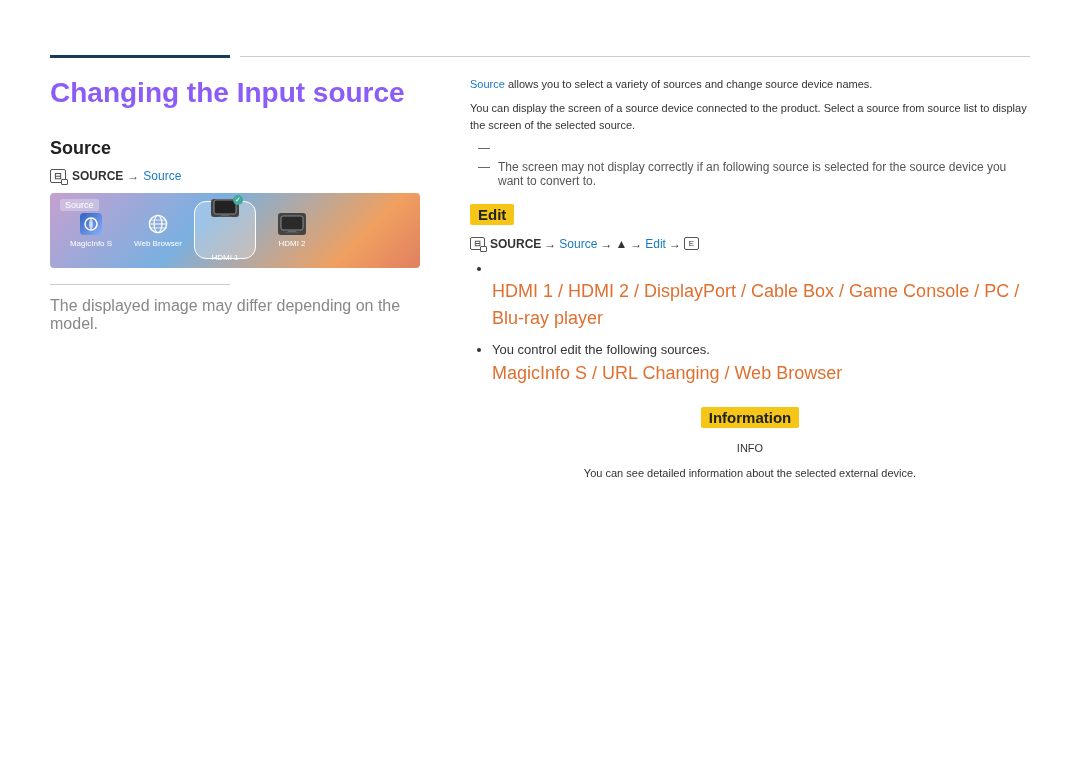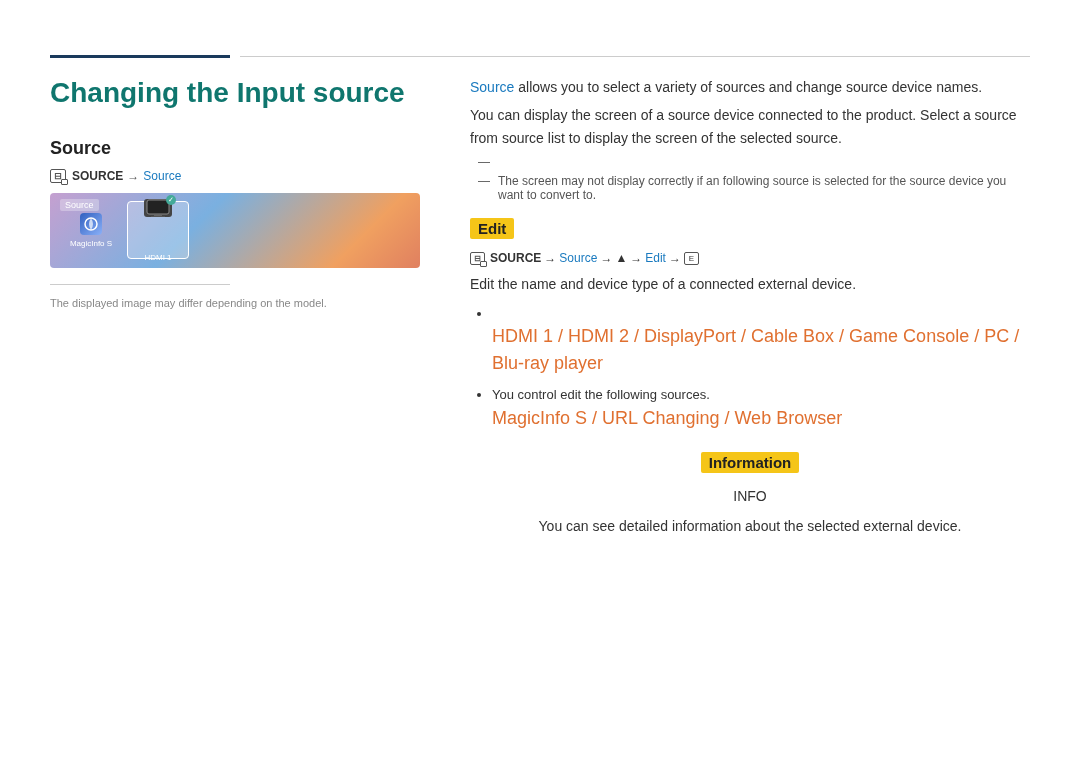--- a/index.html
+++ b/index.html
@@ -56,21 +56,21 @@
 
     
     .right-col {
       flex: 1;
     }
 
     
     .page-title {
       font-size: 28px;
       font-weight: bold;
-      color: #0f766e;
+      color: #8b5cf6;
       margin-bottom: 28px;
       line-height: 1.2;
     }
 
     
     .section-heading {
       font-size: 18px;
       font-weight: bold;
       color: #222;
       margin-bottom: 10px;
@@ -147,21 +147,21 @@
       flex-direction: column;
       align-items: center;
       justify-content: center;
       width: 62px;
       height: 58px;
       gap: 4px;
       flex-shrink: 0;
     }
     .source-item.active {
       background: rgba(255,255,255,0.25);
-      border-radius: 4px;
+      border-radius: 12px;
       border: 1.5px solid #fff;
       gap: 36px;
     }
     .source-item-icon {
       width: 28px;
       height: 22px;
       background: #444;
       border-radius: 3px;
       display: flex;
       align-items: center;
@@ -192,39 +192,39 @@
     
     .divider-short {
       width: 180px;
       height: 1px;
       background: #ccc;
       margin: 8px 0 12px 0;
     }
 
     
     .caption {
-      font-size: 11px;
+      font-size: 16px;
       color: #888;
     }
 
     
     .highlight-heading {
       display: inline-block;
       background: #f5c518;
       color: #222;
       font-size: 15px;
       font-weight: bold;
       padding: 2px 8px;
       margin-bottom: 12px;
       border-radius: 2px;
     }
 
     
     .right-col p {
-      font-size: 14px;
+      font-size: 11px;
       color: #333;
       line-height: 1.6;
       margin-bottom: 8px;
     }
     .right-col .intro-text {
       margin-bottom: 6px;
       line-height: 1.6;
     }
 
     .note-line {
@@ -348,33 +348,53 @@
         <div class="source-item">
           <div class="magicinfo-icon">
             <svg width="16" height="16" viewBox="0 0 16 16">
               <circle cx="8" cy="8" r="6" fill="none" stroke="#fff" stroke-width="1.5"></circle>
               <path d="M8 2 Q12 8 8 14 Q4 8 8 2Z" fill="#fff" opacity="0.7"></path>
             </svg>
           </div>
           <span class="source-item-label">MagicInfo S</span>
         </div>
 
+        <div class="source-item">
+          <svg class="globe-svg" viewBox="0 0 28 28">
+            <circle cx="14" cy="14" r="11" fill="none" stroke="#fff" stroke-width="1.8"></circle>
+            <ellipse cx="14" cy="14" rx="5" ry="11" fill="none" stroke="#fff" stroke-width="1.5"></ellipse>
+            <line x1="3" y1="14" x2="25" y2="14" stroke="#fff" stroke-width="1.5"></line>
+            <line x1="5" y1="9" x2="23" y2="9" stroke="#fff" stroke-width="1"></line>
+            <line x1="5" y1="19" x2="23" y2="19" stroke="#fff" stroke-width="1"></line>
+          </svg>
+          <span class="source-item-label">Web Browser</span>
+        </div>
 
         <div class="source-item active">
           <div class="source-item-icon" style="position:relative;">
             <svg width="24" height="18" viewBox="0 0 24 18">
               <rect x="1" y="1" width="22" height="14" rx="2" fill="#222" stroke="#888" stroke-width="1"></rect>
               <rect x="8" y="15" width="8" height="2" fill="#666"></rect>
               <rect x="5" y="17" width="14" height="1" fill="#555"></rect>
             </svg>
             <div class="check-mark">✓</div>
           </div>
           <span class="source-item-label">HDMI 1</span>
         </div>
 
+        <div class="source-item">
+          <div class="source-item-icon">
+            <svg width="24" height="18" viewBox="0 0 24 18">
+              <rect x="1" y="1" width="22" height="14" rx="2" fill="#2a2a2a" stroke="#888" stroke-width="1"></rect>
+              <rect x="8" y="15" width="8" height="2" fill="#666"></rect>
+              <rect x="5" y="17" width="14" height="1" fill="#555"></rect>
+            </svg>
+          </div>
+          <span class="source-item-label">HDMI 2</span>
+        </div>
 
       </div>
 
       <div class="divider-short"></div>
       <p class="caption">The displayed image may differ depending on the model.</p>
     </div>
 
     <div class="right-col">
 
       <p class="intro-text">
@@ -400,21 +420,20 @@
           <span>→</span>
           <span class="link-blue">Source</span>
           <span>→</span>
           <span class="bold-text">▲</span>
           <span>→</span>
           <span class="link-blue">Edit</span>
           <span>→</span>
           <span class="inline-icon">E</span>
         </div>
 
-        <p>Edit the name and device type of a connected external device.</p>
 
         <ul class="bullet-list">
           <li>
             <br>
             <span class="orange-links">
               HDMI 1 / HDMI 2 / DisplayPort / Cable Box / Game Console / PC / Blu-ray player
             </span>
           </li>
           <li>
             <span>You control edit the following sources.</span>

